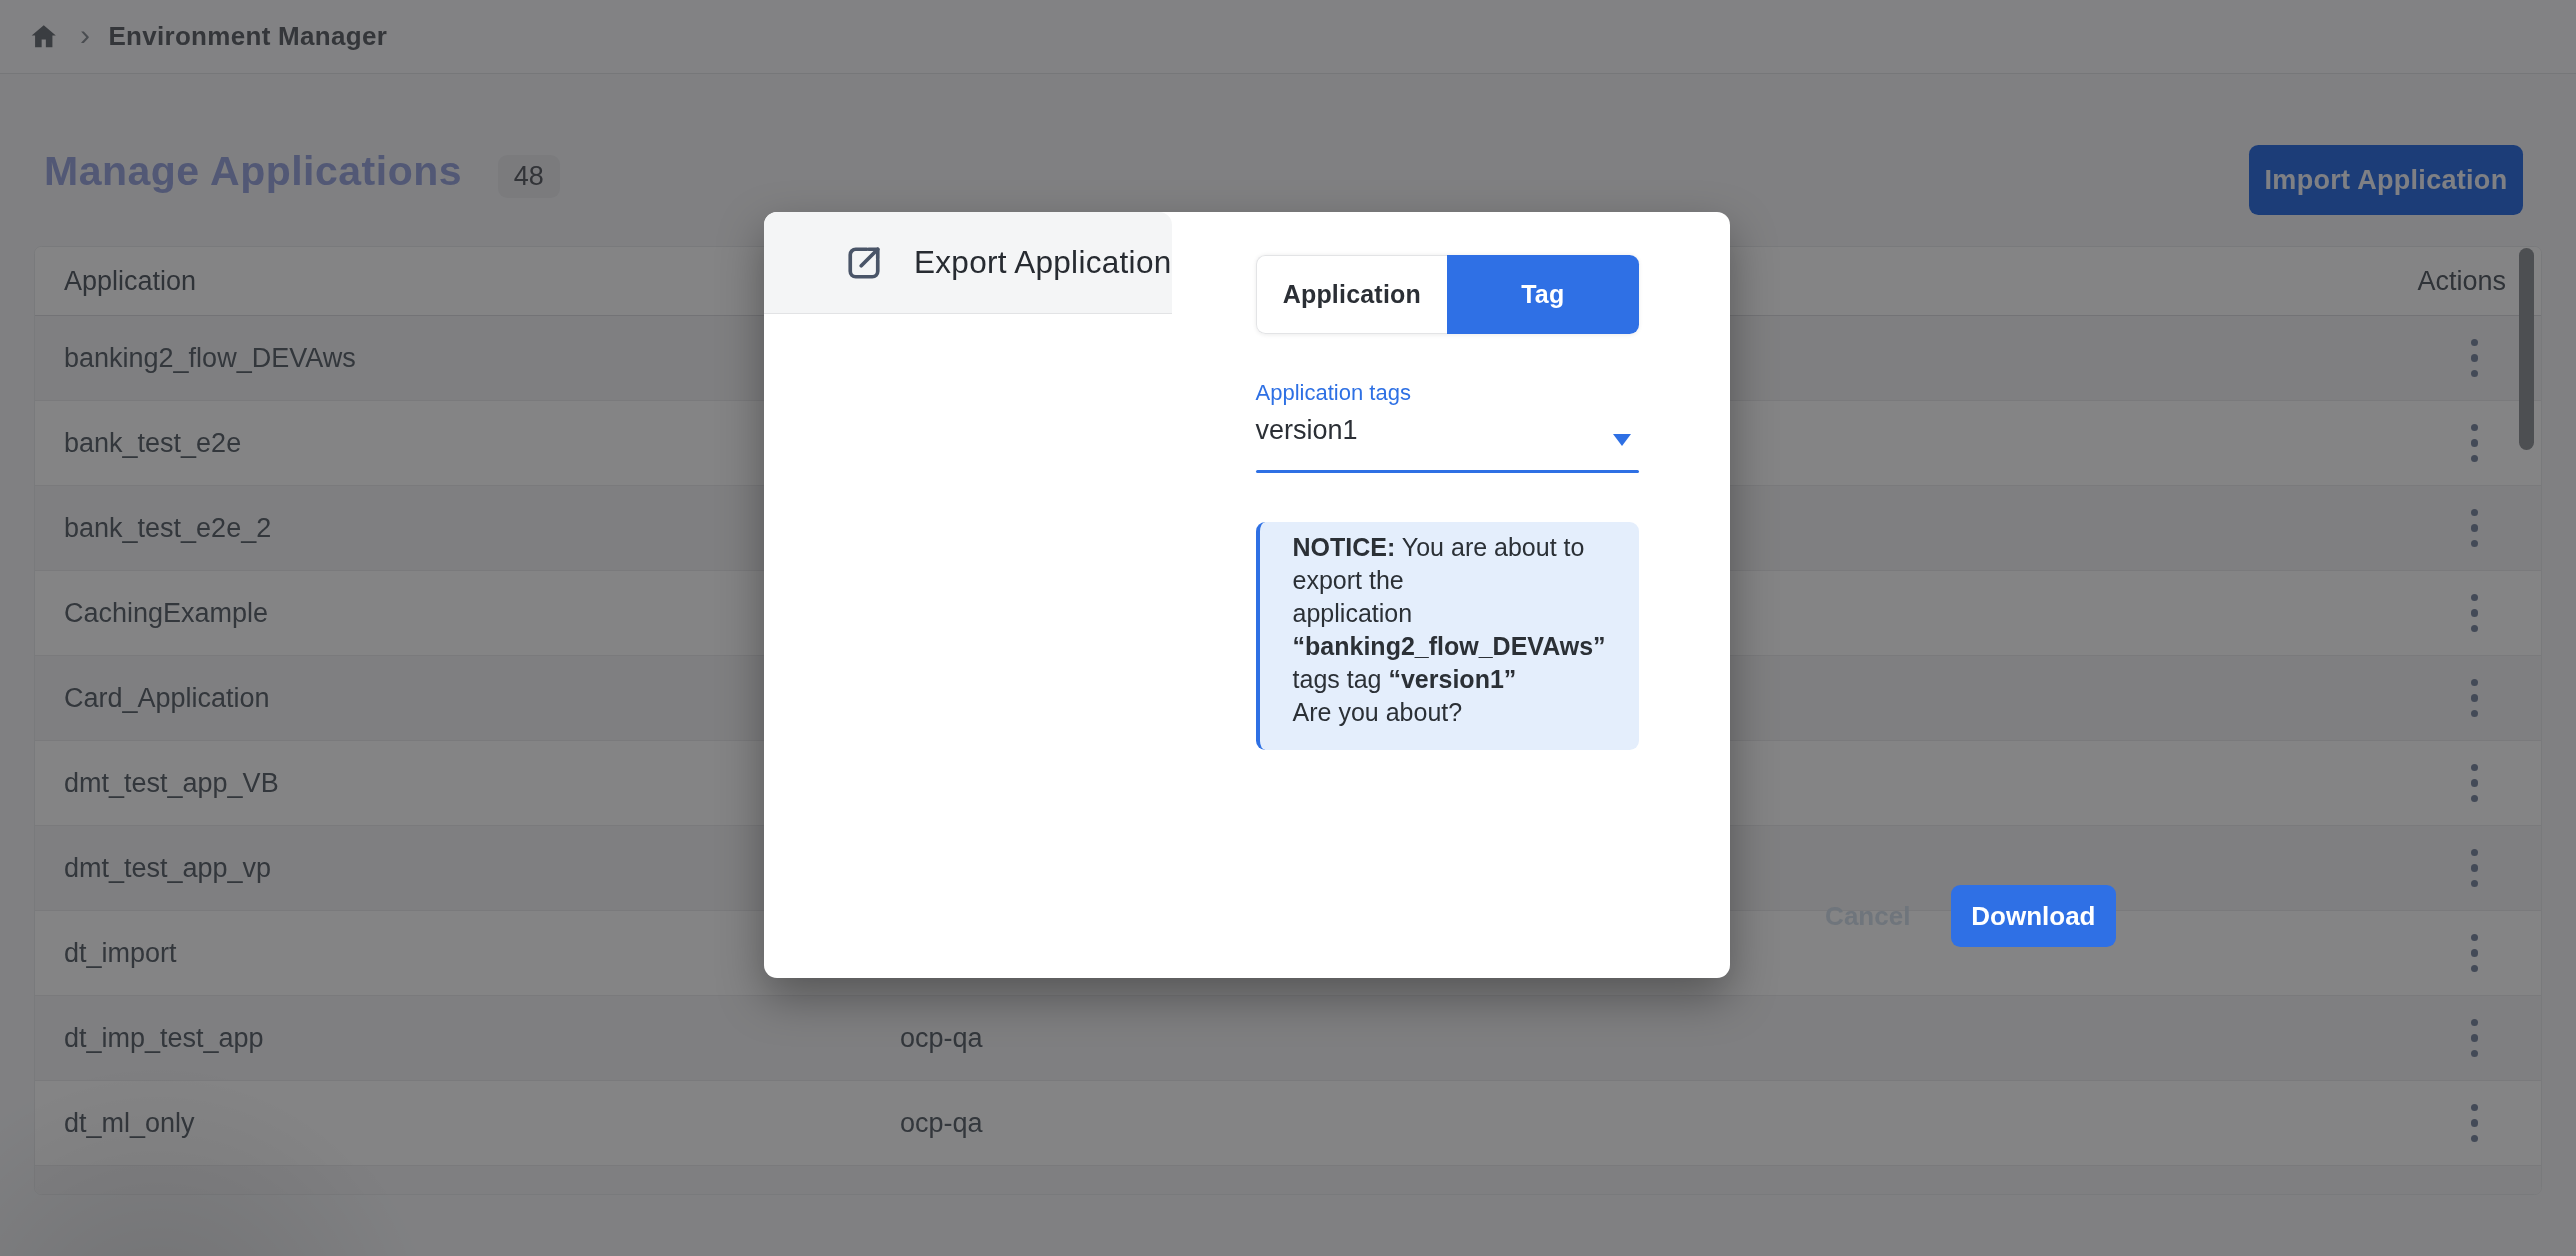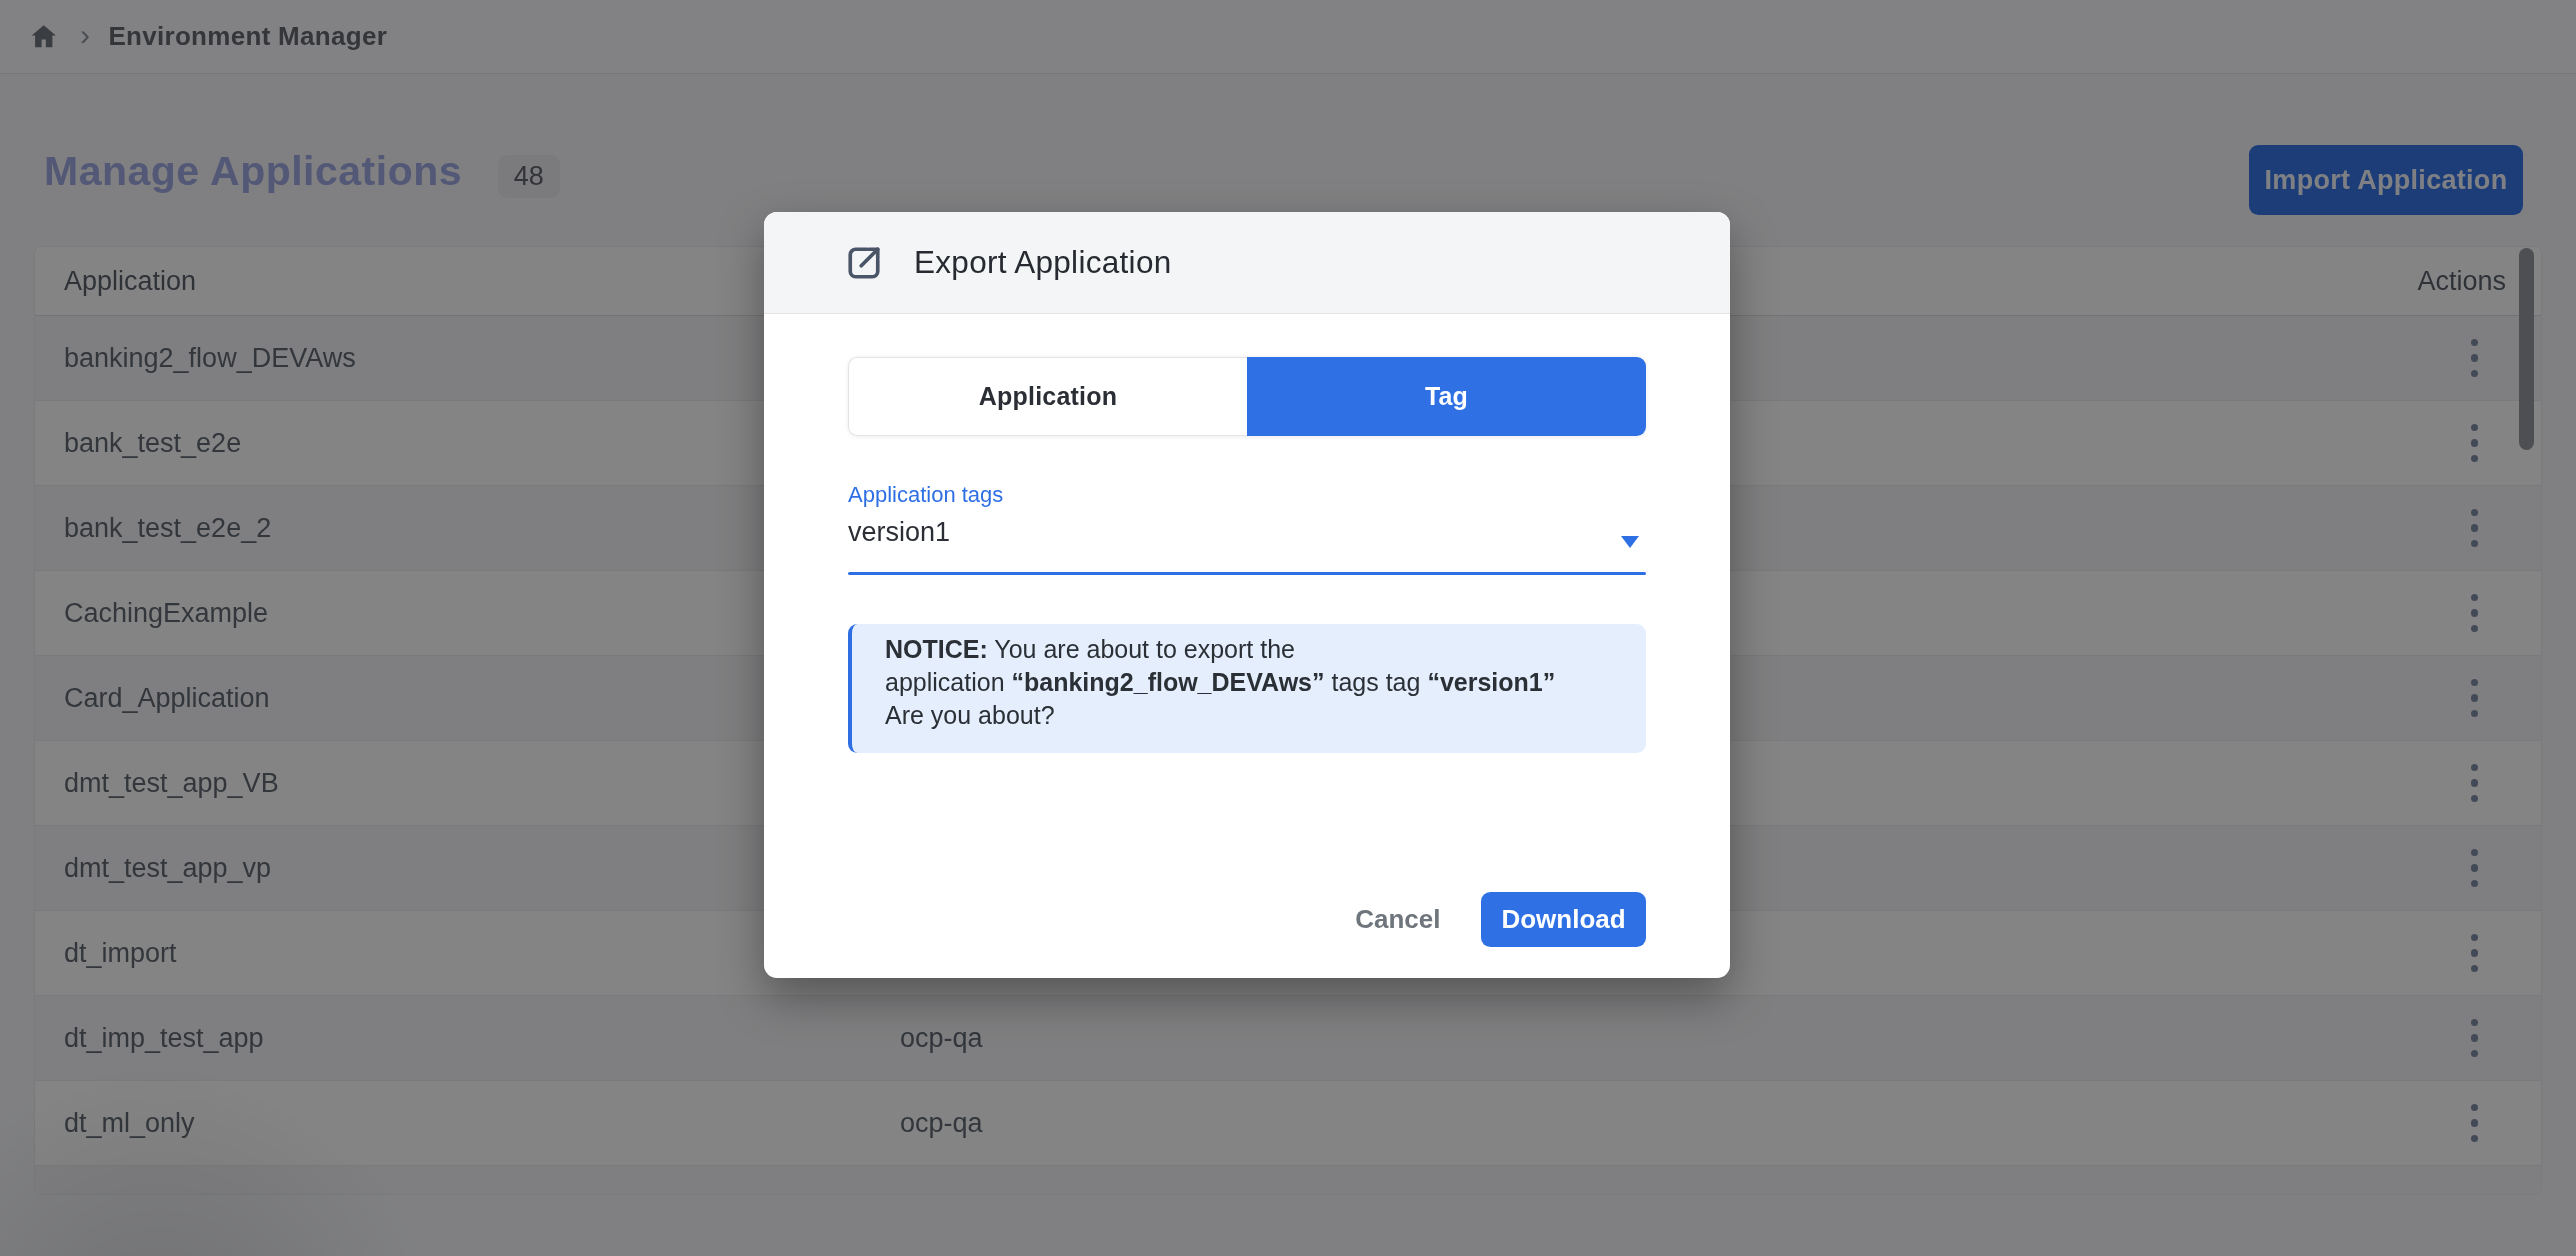--- a/index.html
+++ b/index.html
@@ -78,21 +78,21 @@
   }
 
   
   .overlay {
     position:absolute; inset:0; background:rgba(10,10,11,0.5); z-index:5;
   }
   .modal {
     position:absolute; left:764px; top:212px; width:966px; height:766px;
     background:#ffffff; border-radius:13px; z-index:10;
     box-shadow:0 18.5px 46px rgba(0,0,0,0.35);
-    display:flex; flex-direction:column;
+    display:flex; 
   }
   .modal-header {
     height:102px; flex:0 0 auto; background:#f4f5f6;
     border-bottom:0.9px solid #e2e3e5; border-radius:13px 13px 0 0;
     display:flex; align-items:center; padding-left:78px;
   }
   .export-ic { width:44px; height:44px; display:block; }
   .modal-title { font-size:31.5px; font-weight:500; color:#272b31; margin-left:28px; letter-spacing:0.3px; }
 
   .modal-body { padding:0 84px; display:flex; flex-direction:column; flex:1 1 auto; }
@@ -135,21 +135,21 @@
 
   .modal-footer {
     margin-top:auto; margin-bottom:31px; padding:0 84px;
     display:flex; align-items:center; justify-content:flex-end;
   }
   .cancel-btn {
     background:none; border:none; cursor:pointer; font-family:inherit;
     font-size:26px; font-weight:700; color:#6f757c; padding:9.3px 18.5px; margin-right:22px;
   }
   .download-btn {
-    width:165px; height:55px; background:#2f70e5; border:none; border-radius:9.3px;
+    width:165px; height:62px; background:#2f70e5; border:none; border-radius:9.3px;
     cursor:pointer; font-family:inherit; font-size:26px; font-weight:700; color:#ffffff;
   }
 </style>
 </head>
 <body>
 
 <div class="topbar">
   <svg class="home-ic" viewBox="0 0 24 24">
     <path d="M12 3.2 2.8 11h2.6v9h5v-6h3.2v6h5v-9h2.6z" fill="#6b7076"></path>
   </svg>

